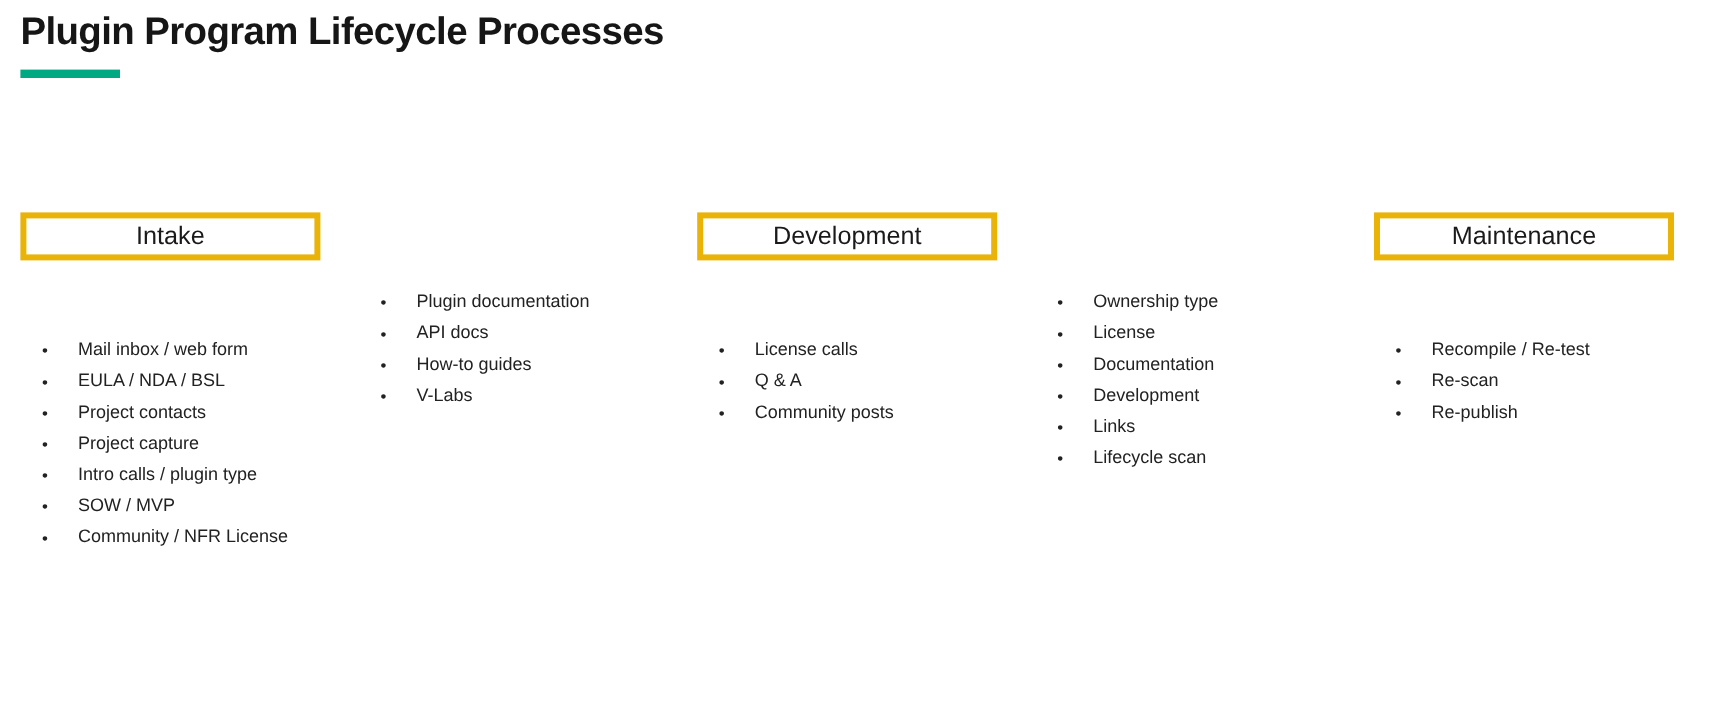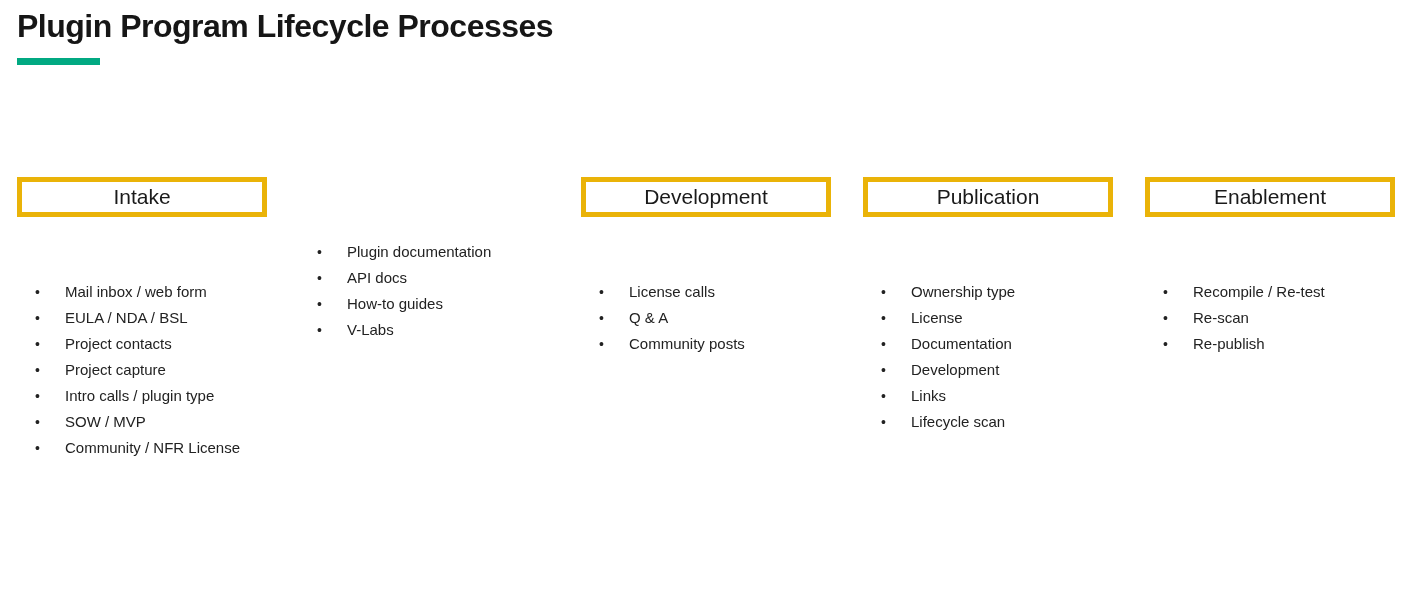--- a/index.html
+++ b/index.html
@@ -112,36 +112,33 @@
         <span class="stage-label">Development</span>
       </div>
       <ul class="stage-list">
           <li><span class="bullet">•</span><span>License calls</span></li>
           <li><span class="bullet">•</span><span>Q &amp; A</span></li>
           <li><span class="bullet">•</span><span>Community posts</span></li>
         </ul>
     </div>
 
     <div class="column">
-      <div class="stage-box">
-        <span class="stage-label">Publication</span>
-      </div>
       <ul class="stage-list">
           <li><span class="bullet">•</span><span>Ownership type</span></li>
           <li><span class="bullet">•</span><span>License</span></li>
           <li><span class="bullet">•</span><span>Documentation</span></li>
           <li><span class="bullet">•</span><span>Development</span></li>
           <li><span class="bullet">•</span><span>Links</span></li>
           <li><span class="bullet">•</span><span>Lifecycle scan</span></li>
         </ul>
     </div>
 
     <div class="column">
       <div class="stage-box">
-        <span class="stage-label">Enablement</span>
+        <span class="stage-label">Maintenance</span>
       </div>
       <ul class="stage-list">
           <li><span class="bullet">•</span><span>Recompile / Re-test</span></li>
           <li><span class="bullet">•</span><span>Re-scan</span></li>
           <li><span class="bullet">•</span><span>Re-publish</span></li>
         </ul>
     </div>
 
   </div>
 </div>

